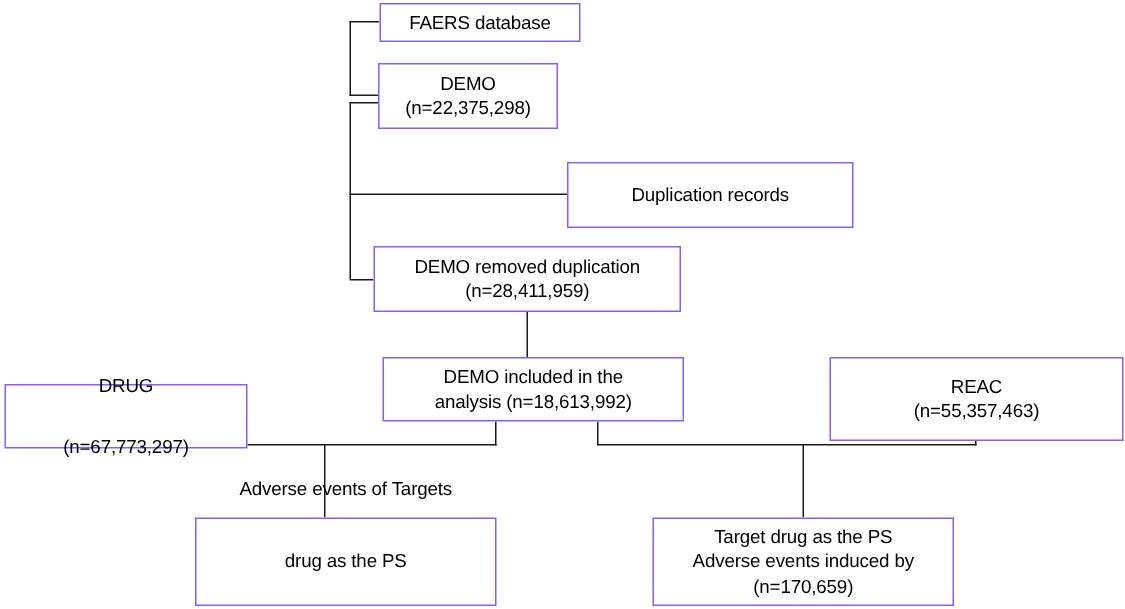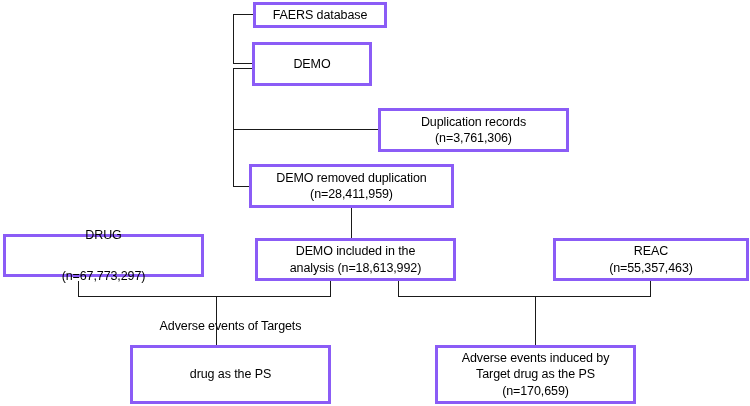--- a/index.html
+++ b/index.html
@@ -16,21 +16,21 @@
     position: relative;
     width: 750px;
     height: 406px;
     background: #ffffff;
     overflow: hidden;
   }
   
   .node {
     position: absolute;
     box-sizing: border-box;
-    border: 3px solid #8b5cf6;
+    border: 1px solid #8b5cf6;
     background: #ffffff;
     display: flex;
     flex-direction: column;
     align-items: center;
     justify-content: center;
     text-align: center;
     color: #000000;
     font-size: 12.5px;
     line-height: 1.32;
     letter-spacing: -0.1px;
@@ -38,23 +38,23 @@
   }
   .node .line {
     display: block;
     white-space: nowrap;
   }
   
   #node-faers          { left: 253px; top: 2px;   width: 134px; height: 26px; }
   #node-demo           { left: 252px; top: 42px;  width: 120px; height: 44px; }
   #node-duplication    { left: 378px; top: 108px; width: 191px; height: 44px; }
   #node-demo-removed   { left: 249px; top: 164px; width: 205px; height: 44px; }
-  #node-drug           { left: 3px;   top: 234px; width: 201px; height: 43px; gap: 24px; }
+  #node-drug           { left: 3px;   top: 256px; width: 162px; height: 43px; gap: 24px; }
   #node-demo-included  { left: 255px; top: 238px; width: 201px; height: 43px; }
-  #node-reac           { left: 553px; top: 238px; width: 196px; height: 43px; }
+  #node-reac           { left: 553px; top: 238px; width: 196px; height: 56px; }
   #node-ae-target      { left: 130px; top: 345px; width: 201px; height: 59px; gap: 32px; }
   #node-ae-induced     { left: 435px; top: 345px; width: 201px; height: 59px; }
 
   
   .conn {
     position: absolute;
     background: #1a1a1a;
     z-index: 1;
   }
   .conn.v { width: 1px; }
@@ -111,25 +111,25 @@
   <div class="conn v" id="conn-right-reac-up"></div>
   <div class="conn h" id="conn-right-bar"></div>
   <div class="conn v" id="conn-right-down"></div>
 
   <div class="node" id="node-faers">
     <span class="line">FAERS database</span>
   </div>
 
   <div class="node" id="node-demo">
     <span class="line">DEMO</span>
+    <span class="line">(n=22,375,298)</span>
   </div>
 
   <div class="node" id="node-duplication">
     <span class="line">Duplication records</span>
-    <span class="line">(n=3,761,306)</span>
   </div>
 
   <div class="node" id="node-demo-removed">
     <span class="line">DEMO removed duplication</span>
     <span class="line">(n=28,411,959)</span>
   </div>
 
   <div class="node" id="node-drug">
     <span class="line">DRUG</span>
     <span class="line">(n=67,773,297)</span>
@@ -145,18 +145,18 @@
     <span class="line">(n=55,357,463)</span>
   </div>
 
   <div class="node" id="node-ae-target">
     <span class="line">Adverse events of Targets</span>
     <span class="line">drug as the PS</span>
     <span class="line">(n=34,349)</span>
   </div>
 
   <div class="node" id="node-ae-induced">
+    <span class="line">Target drug as the PS</span>
     <span class="line">Adverse events induced by</span>
-    <span class="line">Target drug as the PS</span>
     <span class="line">(n=170,659)</span>
   </div>
 
 </div>
 
 </body></html>

